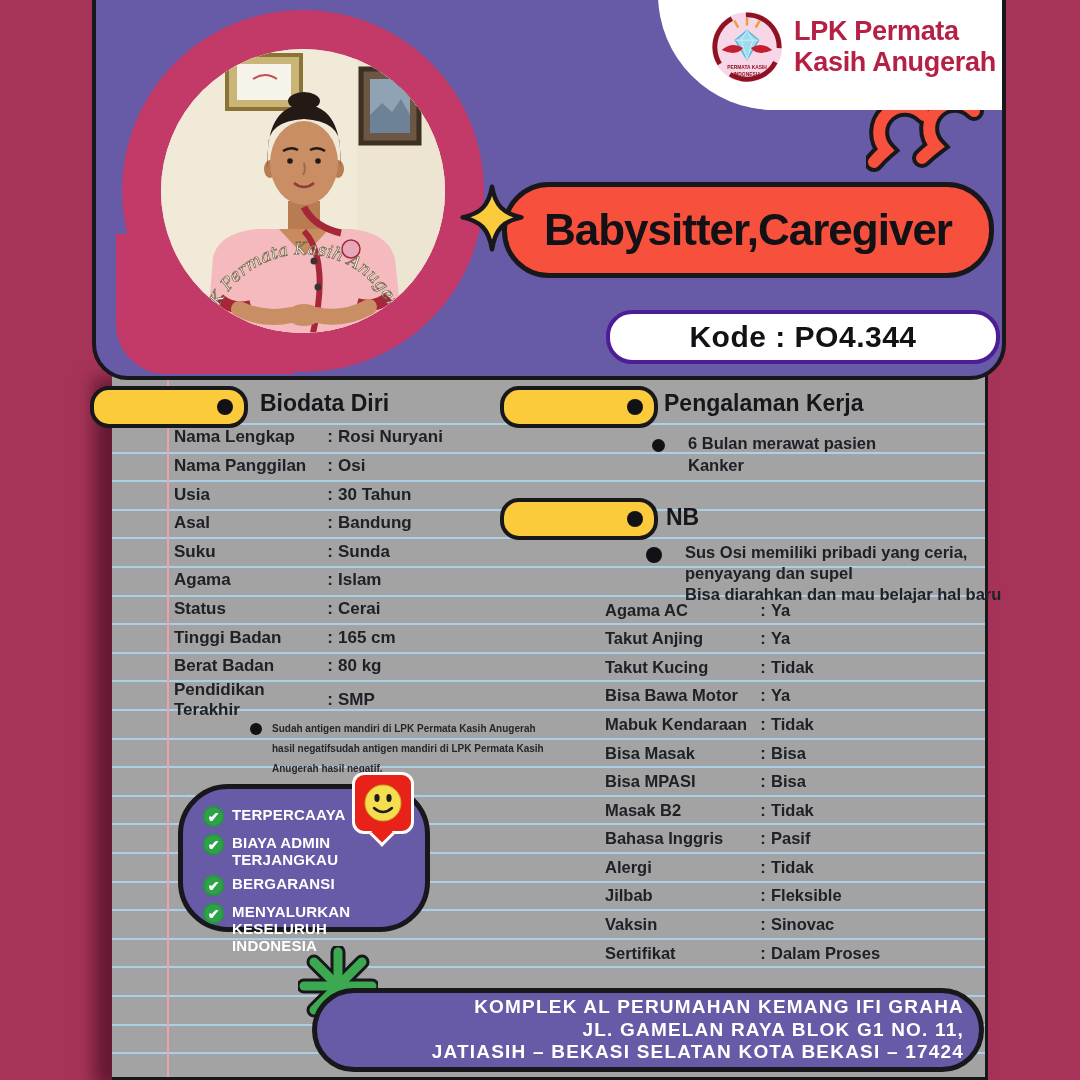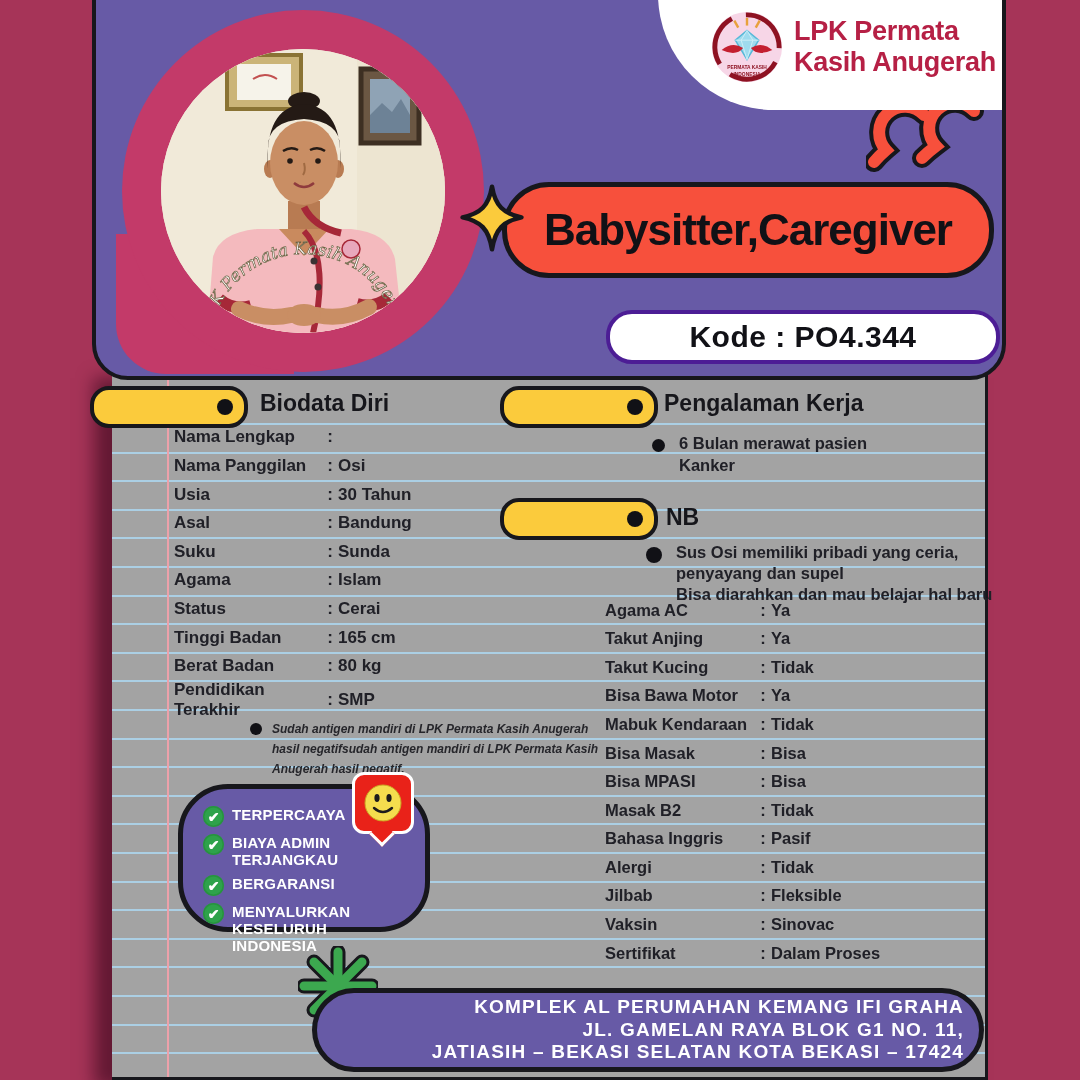--- a/index.html
+++ b/index.html
@@ -71,35 +71,35 @@
     width:16px;height:16px;border-radius:50%;background:#111116;}
   .sec-title{position:absolute;font-size:23px;font-weight:bold;color:#16161b;}
 
   
   .bio-list{position:absolute;left:62px;top:53px;width:420px;}
   .bio-row{display:grid;grid-template-columns:148px 16px 1fr;align-items:center;height:28.62px;}
   .bio-row .lbl,.bio-row .val{font-size:17px;font-weight:bold;color:#202027;}
   .bio-row .colon{font-size:17px;font-weight:bold;color:#202027;text-align:center;}
 
   
-  .bullet-item{position:absolute;display:flex;}
+  .bullet-item{position:absolute;display:flex;gap:9px;}
   .bullet{width:13px;height:13px;border-radius:50%;background:#111116;margin-right:14px;margin-top:7px;flex:0 0 auto;}
   .bullet.big{width:16px;height:16px;margin-top:5px;}
   .bullet-item .txt{font-size:16.5px;font-weight:bold;color:#202027;white-space:pre-line;line-height:22px;}
 
   
   .attr-list{position:absolute;left:493px;top:226px;width:375px;}
   .attr-row{display:grid;grid-template-columns:150px 16px 1fr;align-items:center;height:28.57px;}
   .attr-row .lbl,.attr-row .val{font-size:16.5px;font-weight:bold;color:#202027;}
   .attr-row .colon{font-size:16.5px;font-weight:bold;text-align:center;color:#202027;}
 
   
   .note{position:absolute;left:138px;top:349px;width:360px;display:flex;}
   .note .bullet{width:12px;height:12px;margin-top:4px;margin-right:10px;}
-  .note .txt{font-size:12px;font-weight:bold;color:#26262b;line-height:20px;white-space:pre-line;font-style:italic;}
+  .note .txt{font-size:10px;font-weight:bold;color:#26262b;line-height:20px;white-space:pre-line;}
 
   
   .badge-box{position:absolute;left:66px;top:414px;width:252px;height:148px;
     background:#675aa6;border:5px solid #17171c;border-radius:50px;
     padding:17px 10px 0 20px;box-sizing:border-box;display:flex;flex-direction:column;gap:7px;}
   .badge-item{display:flex;align-items:flex-start;}
   .check{width:21px;height:21px;border-radius:50%;background:#2ea24b;color:#ffffff;
     font-size:14px;font-weight:bold;display:flex;align-items:center;justify-content:center;
     margin-right:8px;flex:0 0 auto;box-shadow:inset 0 0 0 1.5px #27933f;}
   .badge-item .txt{font-size:15px;line-height:17px;font-weight:bold;color:#ffffff;
@@ -238,20 +238,21 @@
     <div class="ypill" style="left:388px;top:16px;">
         <span class="dot"></span>
       </div>
     <div class="sec-title" style="left:552px;top:20px;">Pengalaman Kerja</div>
 
     <div class="bio-list">
 
         <div class="bio-row">
           <span class="lbl">Nama Lengkap</span>
           <span class="colon">:</span>
+          <span class="val">Rosi Nuryani</span>
         </div>
 
         <div class="bio-row">
           <span class="lbl">Nama Panggilan</span>
           <span class="colon">:</span>
           <span class="val">Osi</span>
         </div>
 
         <div class="bio-row">
           <span class="lbl">Usia</span>

